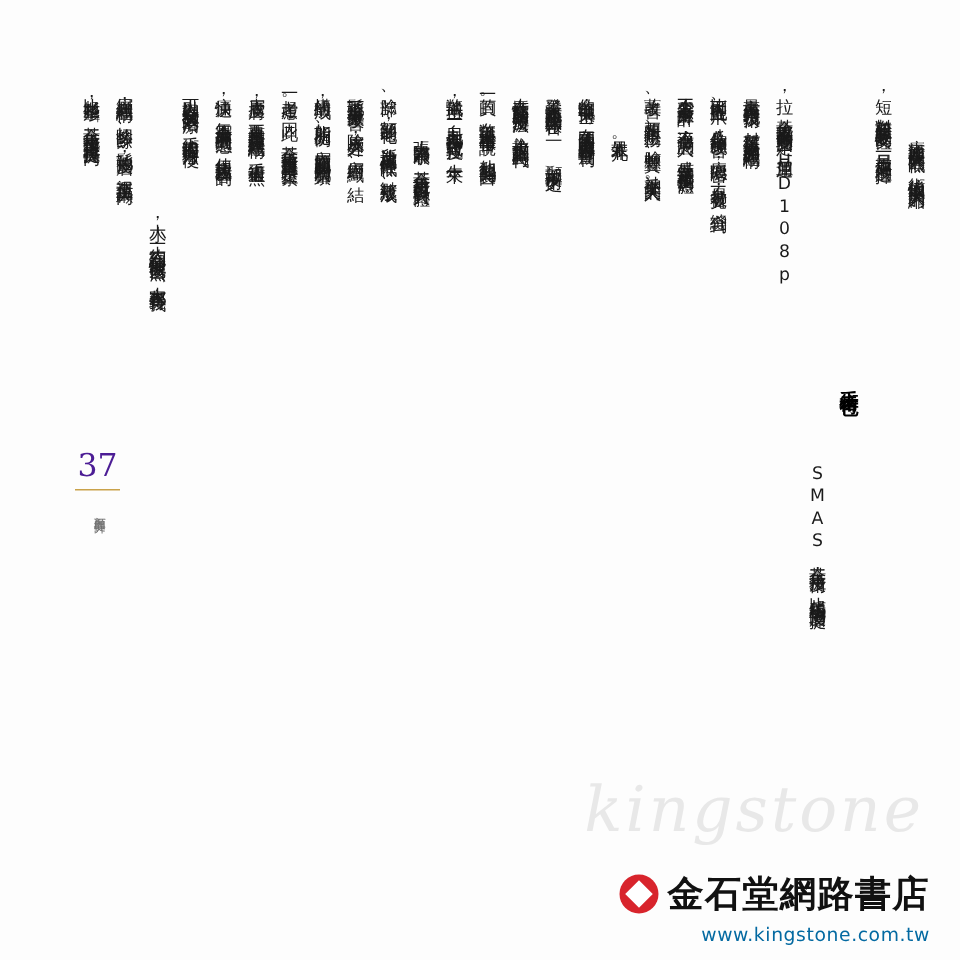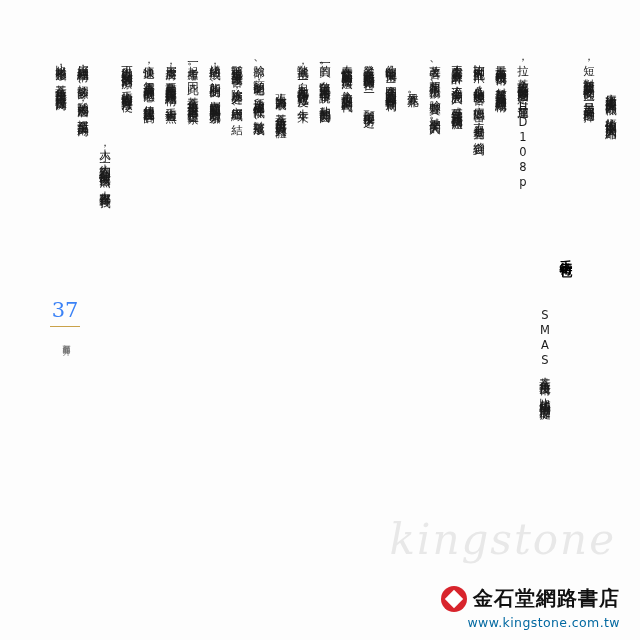--- a/index.html
+++ b/index.html
@@ -68,21 +68,21 @@
   .folio {
     position: absolute;
     left: 42px;
     top: 300px;
     width: 46px;
     text-align: center;
   }
   .folio-num {
     font-family: "DejaVu Serif", "Liberation Serif", serif;
     font-size: 21px;
-    color: #3b82f6;
+    color: #4c1d95;
     line-height: 1;
   }
   .folio-rule {
     width: 30px;
     height: 1px;
     background: #c9a24a;
     margin: 5px auto 0 auto;
   }
   .folio-label {
     margin-top: 5px;
@@ -133,21 +133,21 @@
     content: "";
     position: absolute;
     left: 50%;
     top: 50%;
     width: 13px;
     height: 13px;
     transform: translate(-50%,-50%) rotate(45deg);
     background: #ffffff;
   }
   .brand-text {
-    font-size: 20px;
+    font-size: 24px;
     font-weight: bold;
     color: #111;
     letter-spacing: 1px;
     font-family: "DejaVu Sans", "Liberation Sans", sans-serif;
   }
   .brand-url {
     margin-top: 3px;
     font-family: "DejaVu Sans", "Liberation Sans", sans-serif;
     font-size: 12.5px;
     color: #0369a1;

